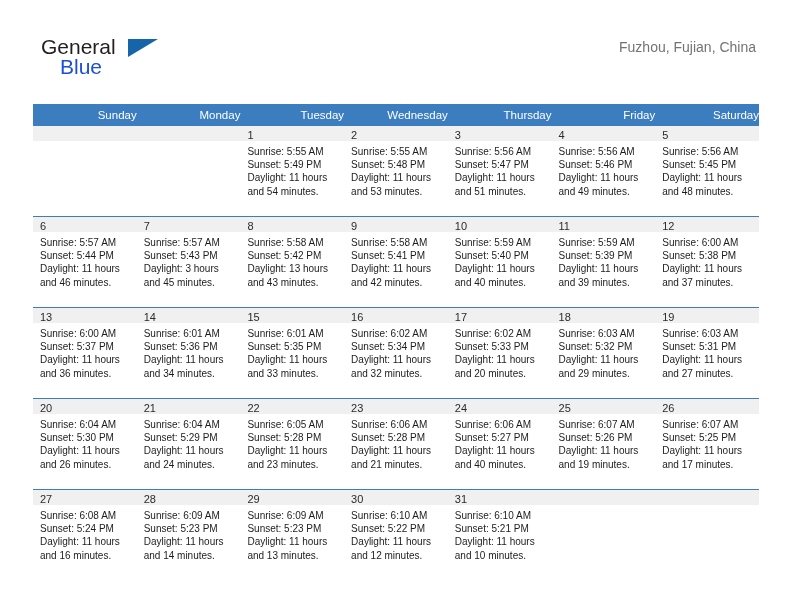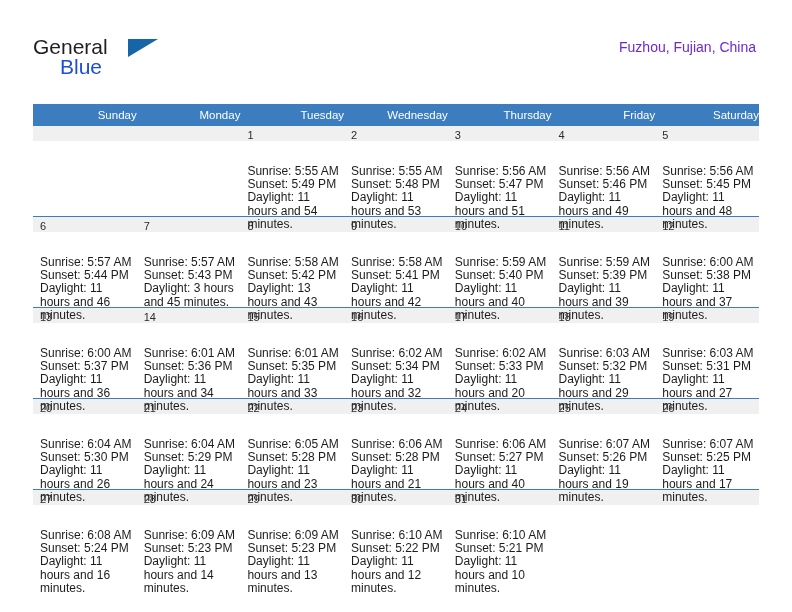--- a/index.html
+++ b/index.html
@@ -32,21 +32,21 @@
   }
   .brand {
     position: absolute;
     left: 33px;
     top: 36px;
     width: 230px;
     height: 52px;
   }
   .brand-general {
     position: absolute;
-    left: 0px;
+    left: 8px;
     top: 0px;
     font-size: 21px;
     line-height: 21px;
     color: #231f20;
     letter-spacing: 0px;
     font-family: "Liberation Sans", sans-serif;
   }
   .brand-blue {
     position: absolute;
     left: 27px;
@@ -77,21 +77,21 @@
     line-height: 32px;
     color: #2b2b2b;
     font-weight: normal;
     font-family: "Liberation Sans", sans-serif;
     white-space: nowrap;
   }
   .cal-subtitle {
     margin-top: 5px;
     font-size: 14px;
     line-height: 17px;
-    color: #6d28d9;
+    color: #737373;
     font-family: "Liberation Sans", sans-serif;
     white-space: nowrap;
   }
 
   
   .calendar {
     position: absolute;
     left: 33px;
     top: 104px;
     width: 726px;
@@ -132,25 +132,24 @@
     padding: 3px 0 1px 7px;
     box-sizing: border-box;
     font-size: 11px;
     line-height: 12px;
     color: #2b2b2b;
     font-family: "Liberation Sans", sans-serif;
   }
   td.empty .daynum-band { background: #f0f0f0; }
   .cell-body {
     padding: 4px 4px 0 7px;
-    font-size: 12px;
+    font-size: 10px;
     line-height: 13.2px;
     color: #1c1c1c;
     font-family: "Liberation Sans", sans-serif;
-    margin-top: 20px;
   }
   .cell-body div { white-space: nowrap; }
   .cell-body .daylight { white-space: normal; }
 </style>
 </head>
 <body>
 
 <div class="page">
 
   <div class="header">

